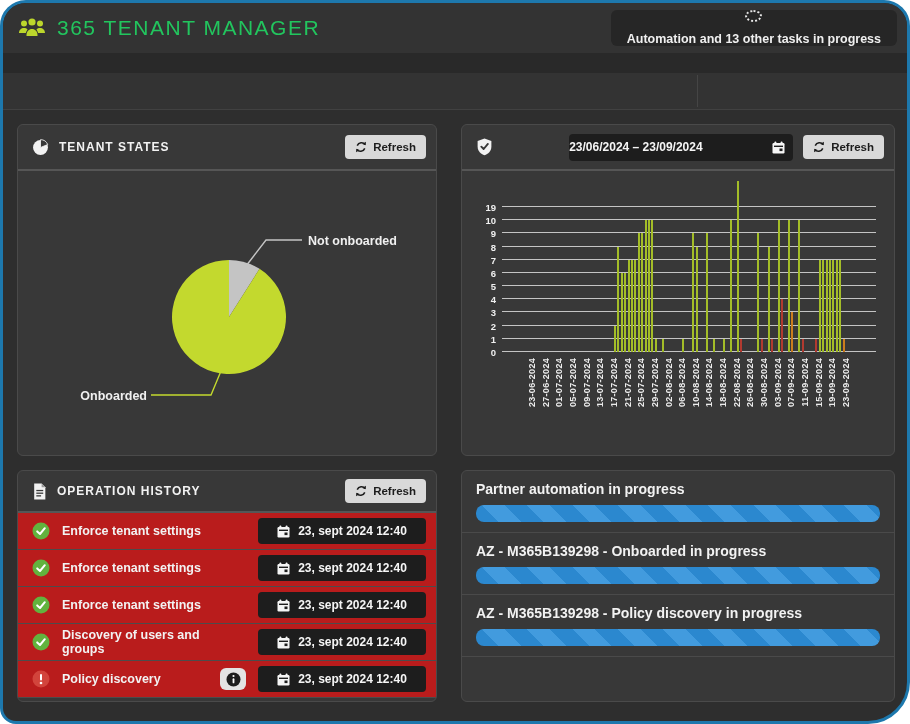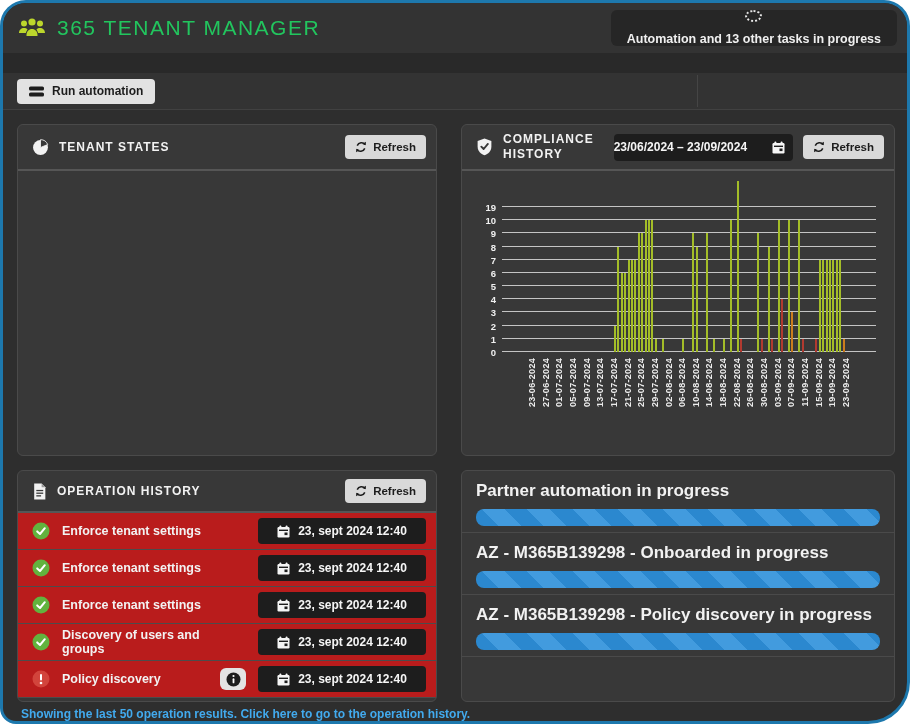--- a/index.html
+++ b/index.html
@@ -49,21 +49,21 @@
   .op-row{height:36px;flex:0 0 auto;display:flex;align-items:center;gap:12px;padding:0 10px 0 14px;border-bottom:1px solid #4c4c4c;background:#b91c1c;}
   .op-label{color:#f2f2f2;font-size:12.5px;font-weight:bold;}
   .op-spacer{flex:1;}
   .status-icon{width:18px;height:18px;flex:0 0 auto;}
   .date-pill{background:#1d1d1d;border-radius:4px;height:26px;width:168px;display:flex;align-items:center;justify-content:center;gap:8px;color:#f5f5f5;font-size:12px;font-weight:bold;flex:0 0 auto;}
   .info-btn{width:26px;height:22px;background:#e3e3e3;border:none;border-radius:6px;display:flex;align-items:center;justify-content:center;cursor:pointer;flex:0 0 auto;}
   .footer-link{margin:4px 0 0 18px;color:#42aaee;font-size:12px;font-weight:bold;cursor:pointer;text-decoration:none;display:inline-block;}
   
   .active-items{flex:1;display:flex;flex-direction:column;}
   .active-item{height:62px;box-sizing:border-box;flex:0 0 auto;padding:10px 14px 0 14px;border-bottom:1px solid #4a4a4a;}
-  .active-label{color:#f2f2f2;font-size:17px;font-weight:bold;margin-bottom:8px;}
+  .active-label{color:#f2f2f2;font-size:14px;font-weight:bold;margin-bottom:8px;}
   .progress{height:17px;border-radius:8px;overflow:hidden;
     background:repeating-linear-gradient(45deg,#2b88cf 0px,#2b88cf 16px,#429bde 16px,#429bde 32px);}
 </style>
 </head>
 <body>
 
 <div class="stage">
   <div class="window">
 
     <div class="app-header">
@@ -80,29 +80,20 @@
       <span class="app-title">365 TENANT MANAGER</span>
       <div class="tasks-banner">
         <span class="spinner"></span>
         <span class="txt">Automation and 13 other tasks in progress</span>
       </div>
     </div>
 
     <div class="gap-band"></div>
 
     <div class="toolbar">
-      <button class="btn-light">
-        <span style="display:inline-flex;">
-          <svg width="15" height="11" viewBox="0 0 15 11">
-            <rect x="0" y="0.5" width="15" height="4" rx="1.6" fill="#1d1d1d"></rect>
-            <rect x="0" y="6.5" width="15" height="4" rx="1.6" fill="#1d1d1d"></rect>
-          </svg>
-        </span>
-        <span>Run automation</span>
-      </button>
       <span class="toolbar-divider"></span>
     </div>
 
     <div class="main">
 
       <div class="panel">
         <div class="panel-header">
           <span style="display:inline-flex;">
             <svg width="17" height="17" viewBox="0 0 16 16">
               <circle cx="8" cy="8" r="7" fill="#f2f2f2"></circle>
@@ -116,33 +107,41 @@
               <svg width="12" height="12" viewBox="0 0 14 14">
                 <path d="M12 4.2 A5.4 5.4 0 0 0 2.6 5.4" fill="none" stroke="#1d1d1d" stroke-width="1.8"></path>
                 <path d="M2 9.8 A5.4 5.4 0 0 0 11.4 8.6" fill="none" stroke="#1d1d1d" stroke-width="1.8"></path>
                 <path d="M12.8 1 L12.4 5 L8.6 3.6 Z" fill="#1d1d1d"></path>
                 <path d="M1.2 13 L1.6 9 L5.4 10.4 Z" fill="#1d1d1d"></path>
               </svg>
             </span>
             <span>Refresh</span>
           </button>
         </div>
+        <div class="pie-body">
+          <svg id="pie-svg" width="418" height="286" viewBox="0 0 418 286">
+            <g id="pie-slices">
+                <path d="M 211 146 L 211 89 A 57 57 0 0 1 241.5421273138028 97.87330824638514 Z" fill="#c4c4c4"></path>
+                <path d="M 211 146 L 241.5421273138028 97.87330824638514 A 57 57 0 1 1 211 89 Z" fill="#c3d92e"></path>
+              </g>
+            <polyline points="284,69 248,69 228,95" fill="none" stroke="#c4c4c4" stroke-width="1.4"></polyline>
+            <text class="pie-label" x="290" y="74" text-anchor="start">Not onboarded</text>
+            <polyline points="133,224 193,224 203,200" fill="none" stroke="#c3d92e" stroke-width="1.4"></polyline>
+            <text class="pie-label" x="129" y="229" text-anchor="end">Onboarded</text>
+          </svg>
+        </div>
       </div>
 
       <div class="panel">
         <div class="panel-header">
           <span style="display:inline-flex;">
             <svg width="17" height="18" viewBox="0 0 16 17">
               <path d="M8 0.5 L14.5 2.8 V8 C14.5 12.4 11.4 15.2 8 16.4 C4.6 15.2 1.5 12.4 1.5 8 V2.8 Z" fill="#f2f2f2"></path>
               <path d="M5 8.2 L7.2 10.4 L11.2 5.6" fill="none" stroke="#383838" stroke-width="1.8" stroke-linecap="round" stroke-linejoin="round"></path>
             </svg>
-          </span>
-          <span class="panel-title two-line">
-            <span>COMPLIANCE</span><br>
-            <span>HISTORY</span>
           </span>
           <span class="push"></span>
           <div style="background:#1d1d1d;border-radius:4px;height:27px;width:216px;display:flex;align-items:center;padding:0 8px 0 0;gap:8px;cursor:pointer;">
             <span style="color:#f5f5f5;font-size:12px;font-weight:bold;flex:1;">23/06/2024 – 23/09/2024</span>
             <span style="display:inline-flex;">
               <svg width="13" height="13" viewBox="0 0 13 13">
                 <rect x="0.5" y="2" width="12" height="10.5" rx="1.2" fill="#f5f5f5"></rect>
                 <rect x="2.5" y="0.5" width="1.8" height="3" rx="0.7" fill="#f5f5f5"></rect>
                 <rect x="8.7" y="0.5" width="1.8" height="3" rx="0.7" fill="#f5f5f5"></rect>
                 <rect x="2" y="4.6" width="9" height="1.4" fill="#1d1d1d"></rect>
@@ -424,15 +423,14 @@
               <div class="progress"></div>
             </div>
             <div class="active-item">
               <div class="active-label">AZ - M365B139298 - Policy discovery in progress</div>
               <div class="progress"></div>
             </div>
           </div>
       </div>
     </div>
 
-    <a class="footer-link" href="#">Showing the last 50 operation results. Click here to go to the operation history.</a>
   </div>
 </div>
 
 </body></html>

